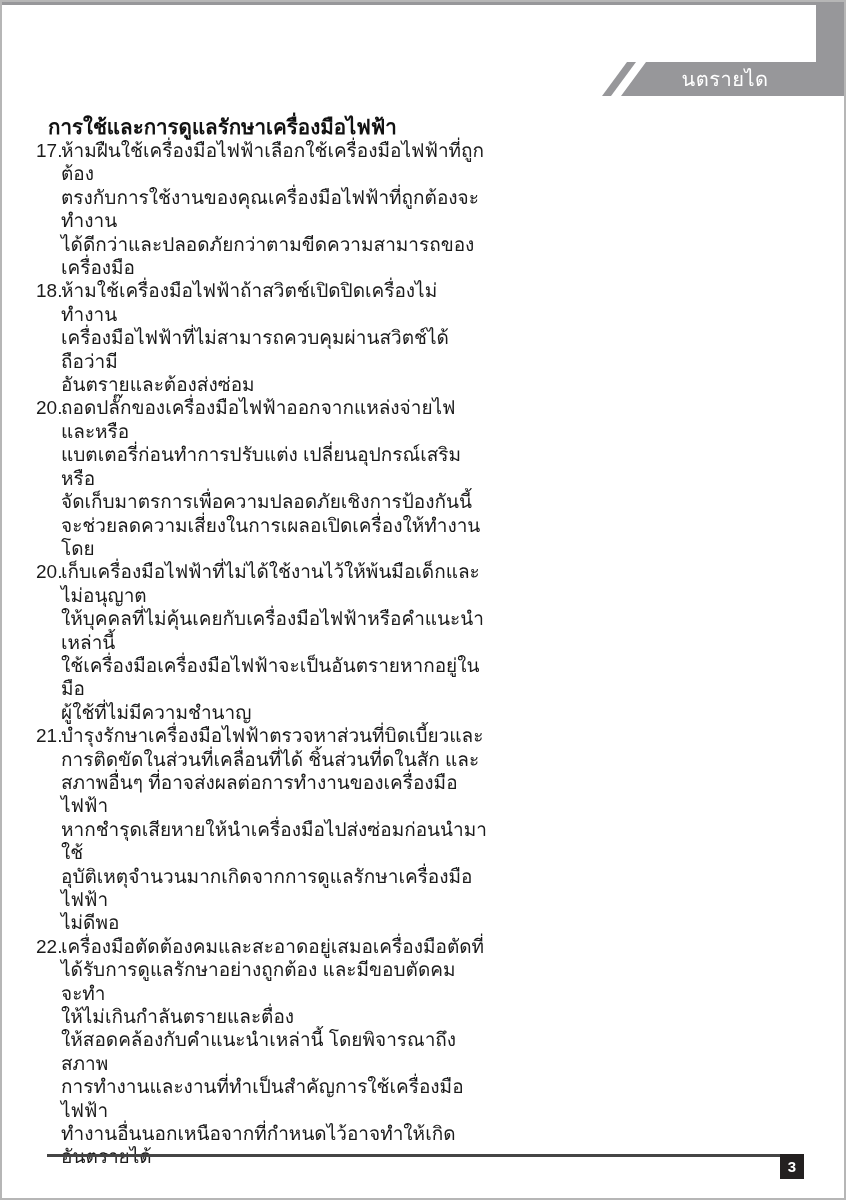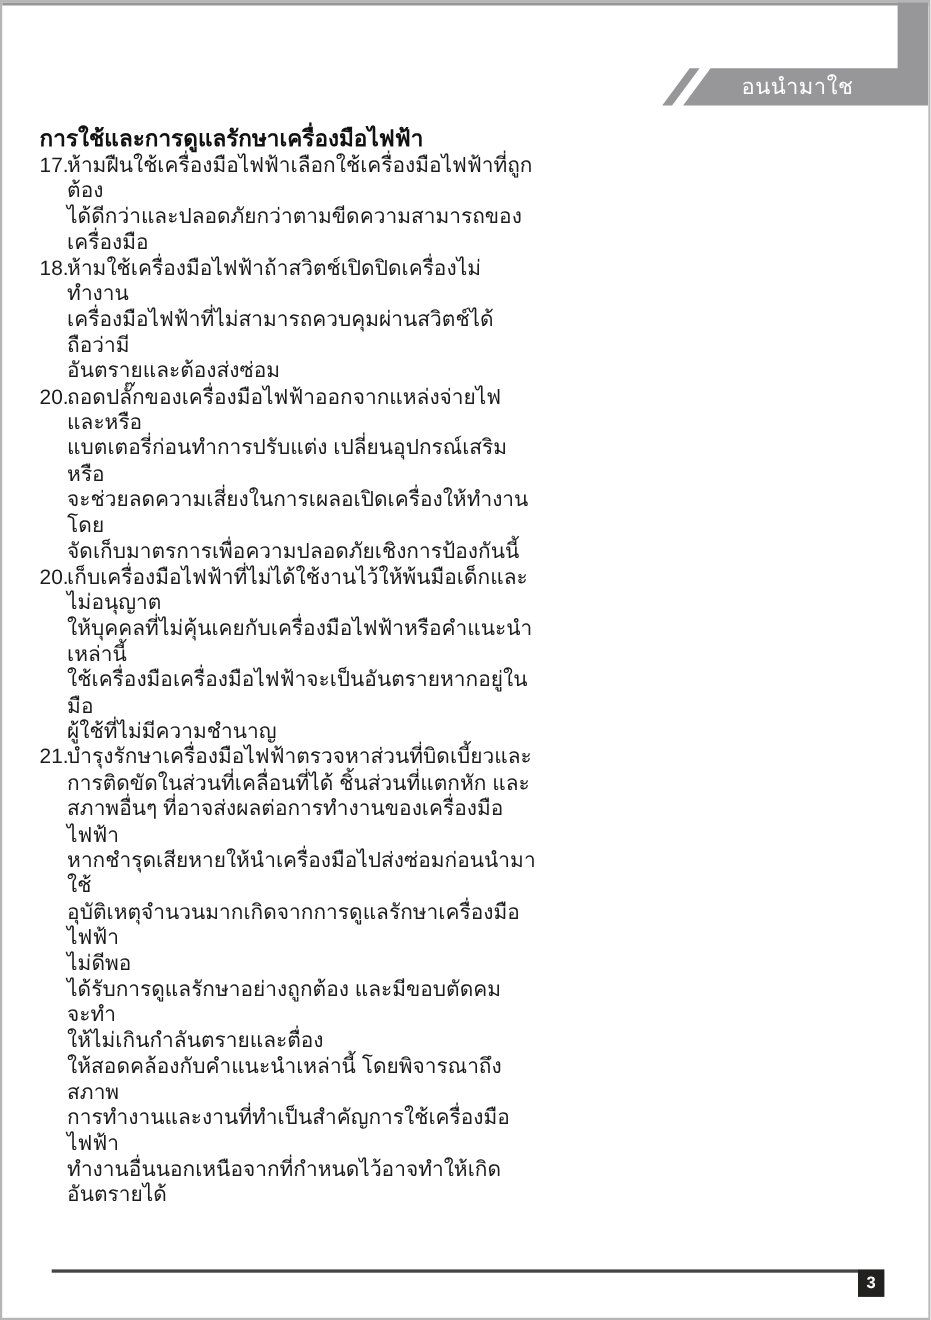--- a/index.html
+++ b/index.html
@@ -24,20 +24,21 @@
     color:#ffffff;font-size:20px;line-height:28px;
     letter-spacing:0.5px;
   }
   .content{
     position:absolute;left:34px;top:112px;width:452px;
     font-size:19px;line-height:23.4px;
   }
   .section-heading{
     font-weight:700;font-size:20.5px;line-height:25px;
     color:#111111;
+    margin-left:12px;
   }
   .section-heading:not(:first-child){margin-top:13px;}
   .item{padding-left:25px;}
   .num{display:inline-block;width:25px;margin-left:-25px;}
   .footer-rule{
     position:absolute;left:45px;top:1152px;width:733px;height:3px;
     background:#454545;
   }
   .page-badge{
     position:absolute;left:778px;top:1152px;width:24px;height:25px;
@@ -52,55 +53,57 @@
 <div class="page">
 
   <div class="top-rule"></div>
 
   <svg class="tab-svg" width="846" height="100" viewBox="0 0 846 100" aria-hidden="true">
     <polygon points="818,0 846,0 846,94 623,94 648,60 818,60" fill="#97979a"></polygon>
     <polygon points="629,60 638,60 613,94 604,94" fill="#97979a"></polygon>
   </svg>
 
   <div class="tab-label">
-    <span>อนนำมาใช</span>
+    <span>นตรายได</span>
   </div>
 
   <div class="content" id="content">
       <div class="section-heading">การใช้และการดูแลรักษาเครื่องมือไฟฟ้า</div>
       <div class="item">
         <div class="line"><span class="num">17.</span>ห้ามฝืนใช้เครื่องมือไฟฟ้าเลือกใช้เครื่องมือไฟฟ้าที่ถูกต้อง</div>
+        <div class="line">ตรงกับการใช้งานของคุณเครื่องมือไฟฟ้าที่ถูกต้องจะทำงาน</div>
         <div class="line">ได้ดีกว่าและปลอดภัยกว่าตามขีดความสามารถของเครื่องมือ</div>
       </div>
       <div class="item">
         <div class="line"><span class="num">18.</span>ห้ามใช้เครื่องมือไฟฟ้าถ้าสวิตช์เปิดปิดเครื่องไม่ทำงาน</div>
         <div class="line">เครื่องมือไฟฟ้าที่ไม่สามารถควบคุมผ่านสวิตช์ได้ถือว่ามี</div>
         <div class="line">อันตรายและต้องส่งซ่อม</div>
       </div>
       <div class="item">
         <div class="line"><span class="num">20.</span>ถอดปลั๊กของเครื่องมือไฟฟ้าออกจากแหล่งจ่ายไฟและหรือ</div>
         <div class="line">แบตเตอรี่ก่อนทำการปรับแต่ง เปลี่ยนอุปกรณ์เสริมหรือ</div>
+        <div class="line">จัดเก็บมาตรการเพื่อความปลอดภัยเชิงการป้องกันนี้</div>
         <div class="line">จะช่วยลดความเสี่ยงในการเผลอเปิดเครื่องให้ทำงานโดย</div>
-        <div class="line">จัดเก็บมาตรการเพื่อความปลอดภัยเชิงการป้องกันนี้</div>
       </div>
       <div class="item">
         <div class="line"><span class="num">20.</span>เก็บเครื่องมือไฟฟ้าที่ไม่ได้ใช้งานไว้ให้พ้นมือเด็กและไม่อนุญาต</div>
         <div class="line">ให้บุคคลที่ไม่คุ้นเคยกับเครื่องมือไฟฟ้าหรือคำแนะนำเหล่านี้</div>
         <div class="line">ใช้เครื่องมือเครื่องมือไฟฟ้าจะเป็นอันตรายหากอยู่ในมือ</div>
         <div class="line">ผู้ใช้ที่ไม่มีความชำนาญ</div>
       </div>
       <div class="item">
         <div class="line"><span class="num">21.</span>บำรุงรักษาเครื่องมือไฟฟ้าตรวจหาส่วนที่บิดเบี้ยวและ</div>
-        <div class="line">การติดขัดในส่วนที่เคลื่อนที่ได้ ชิ้นส่วนที่แตกหัก และ</div>
+        <div class="line">การติดขัดในส่วนที่เคลื่อนที่ได้ ชิ้นส่วนที่ดในสัก และ</div>
         <div class="line">สภาพอื่นๆ ที่อาจส่งผลต่อการทำงานของเครื่องมือไฟฟ้า</div>
         <div class="line">หากชำรุดเสียหายให้นำเครื่องมือไปส่งซ่อมก่อนนำมาใช้</div>
         <div class="line">อุบัติเหตุจำนวนมากเกิดจากการดูแลรักษาเครื่องมือไฟฟ้า</div>
         <div class="line">ไม่ดีพอ</div>
       </div>
       <div class="item">
+        <div class="line"><span class="num">22.</span>เครื่องมือตัดต้องคมและสะอาดอยู่เสมอเครื่องมือตัดที่</div>
         <div class="line">ได้รับการดูแลรักษาอย่างถูกต้อง และมีขอบตัดคม จะทำ</div>
         <div class="line">ให้ไม่เกินกำลันตรายและตื่อง</div>
       </div>
       <div class="item">
         <div class="line">ให้สอดคล้องกับคำแนะนำเหล่านี้ โดยพิจารณาถึงสภาพ</div>
         <div class="line">การทำงานและงานที่ทำเป็นสำคัญการใช้เครื่องมือไฟฟ้า</div>
         <div class="line">ทำงานอื่นนอกเหนือจากที่กำหนดไว้อาจทำให้เกิดอันตรายได้</div>
       </div>
     </div>
 

